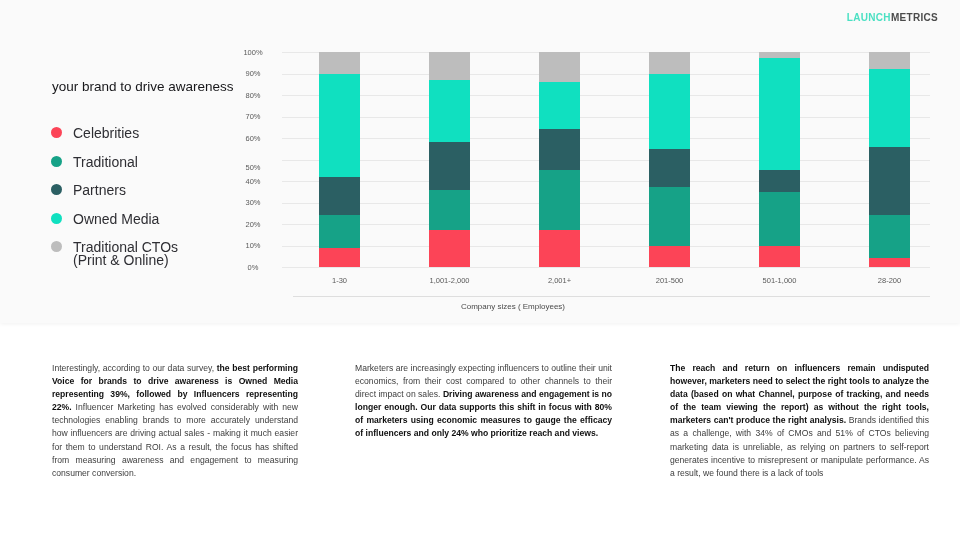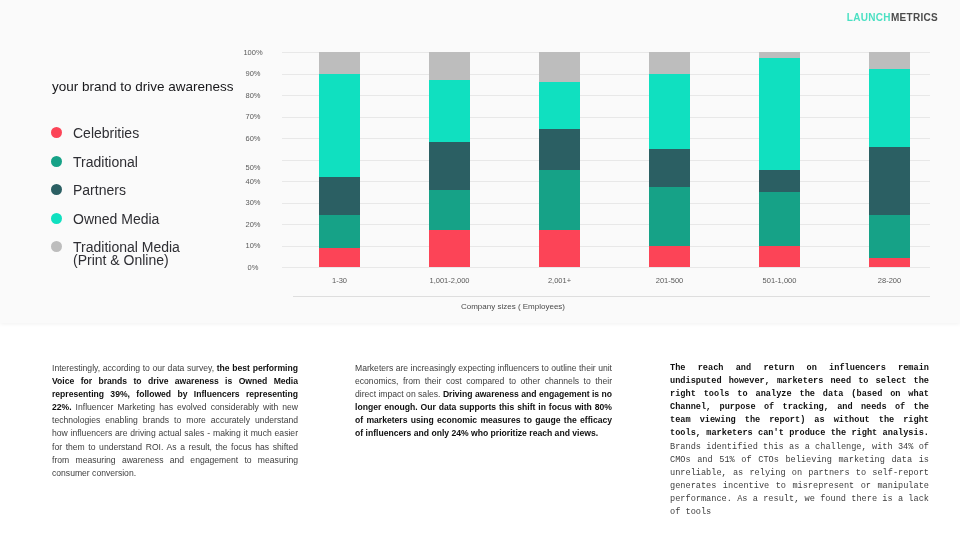--- a/index.html
+++ b/index.html
@@ -30,21 +30,21 @@
   .bar { position:absolute; bottom:0; width:41px; height:100%; z-index:2; }
   .seg { position:absolute; left:0; width:100%; }
   .xlabels { position:absolute; left:282px; top:276px; width:648px; height:12px; }
   .x-tick { position:absolute; width:100px; text-align:center; font-size:7.5px; color:#5a5a5a; }
   .axis-divider { position:absolute; left:293px; top:296px; width:637px; height:1px; background:#dedede; }
   .axis-title { position:absolute; left:293px; top:302px; width:440px; text-align:center; font-size:8px; color:#4a4a4a; }
   .body-col { position:absolute; top:362px; font-size:8.6px; line-height:13.1px; color:#3d3d3d; text-align:justify; }
   .body-col .b { font-weight:bold; color:#101010; }
   #col1 { left:52px;  width:246px; }
   #col2 { left:355px; width:257px; }
-  #col3 { left:670px; width:259px;font-family:Liberation Mono, monospace; }
+  #col3 { left:670px; width:259px; }
 </style>
 </head>
 <body>
 
 <div class="top-card">
 
   <div class="logo">
     <span class="l1">LAUNCH</span><span class="l2">METRICS</span>
   </div>
 
@@ -73,21 +73,21 @@
       </div>
       <div class="legend-item">
         <span class="legend-dot" style="background: rgb(16, 224, 192);"></span>
         <div class="legend-label">
           <div>Owned Media</div>
         </div>
       </div>
       <div class="legend-item">
         <span class="legend-dot" style="background: rgb(189, 189, 189);"></span>
         <div class="legend-label">
-          <div>Traditional Media</div>
+          <div>Traditional CTOs</div>
           <div>(Print &amp; Online)</div>
         </div>
       </div>
     </div>
 
   <div class="yaxis">
       <div class="y-tick" style="top: 210.5px;">0%</div>
       <div class="y-tick" style="top: 189px;">10%</div>
       <div class="y-tick" style="top: 167.5px;">20%</div>
       <div class="y-tick" style="top: 146px;">30%</div>

